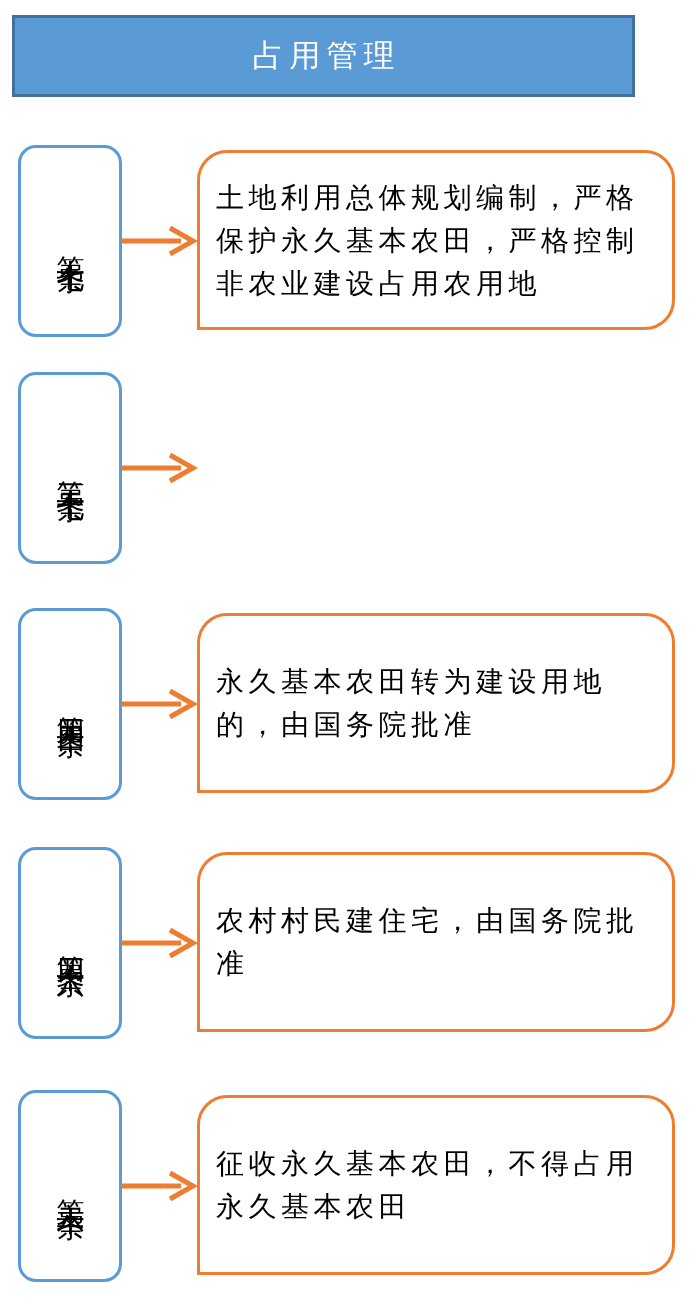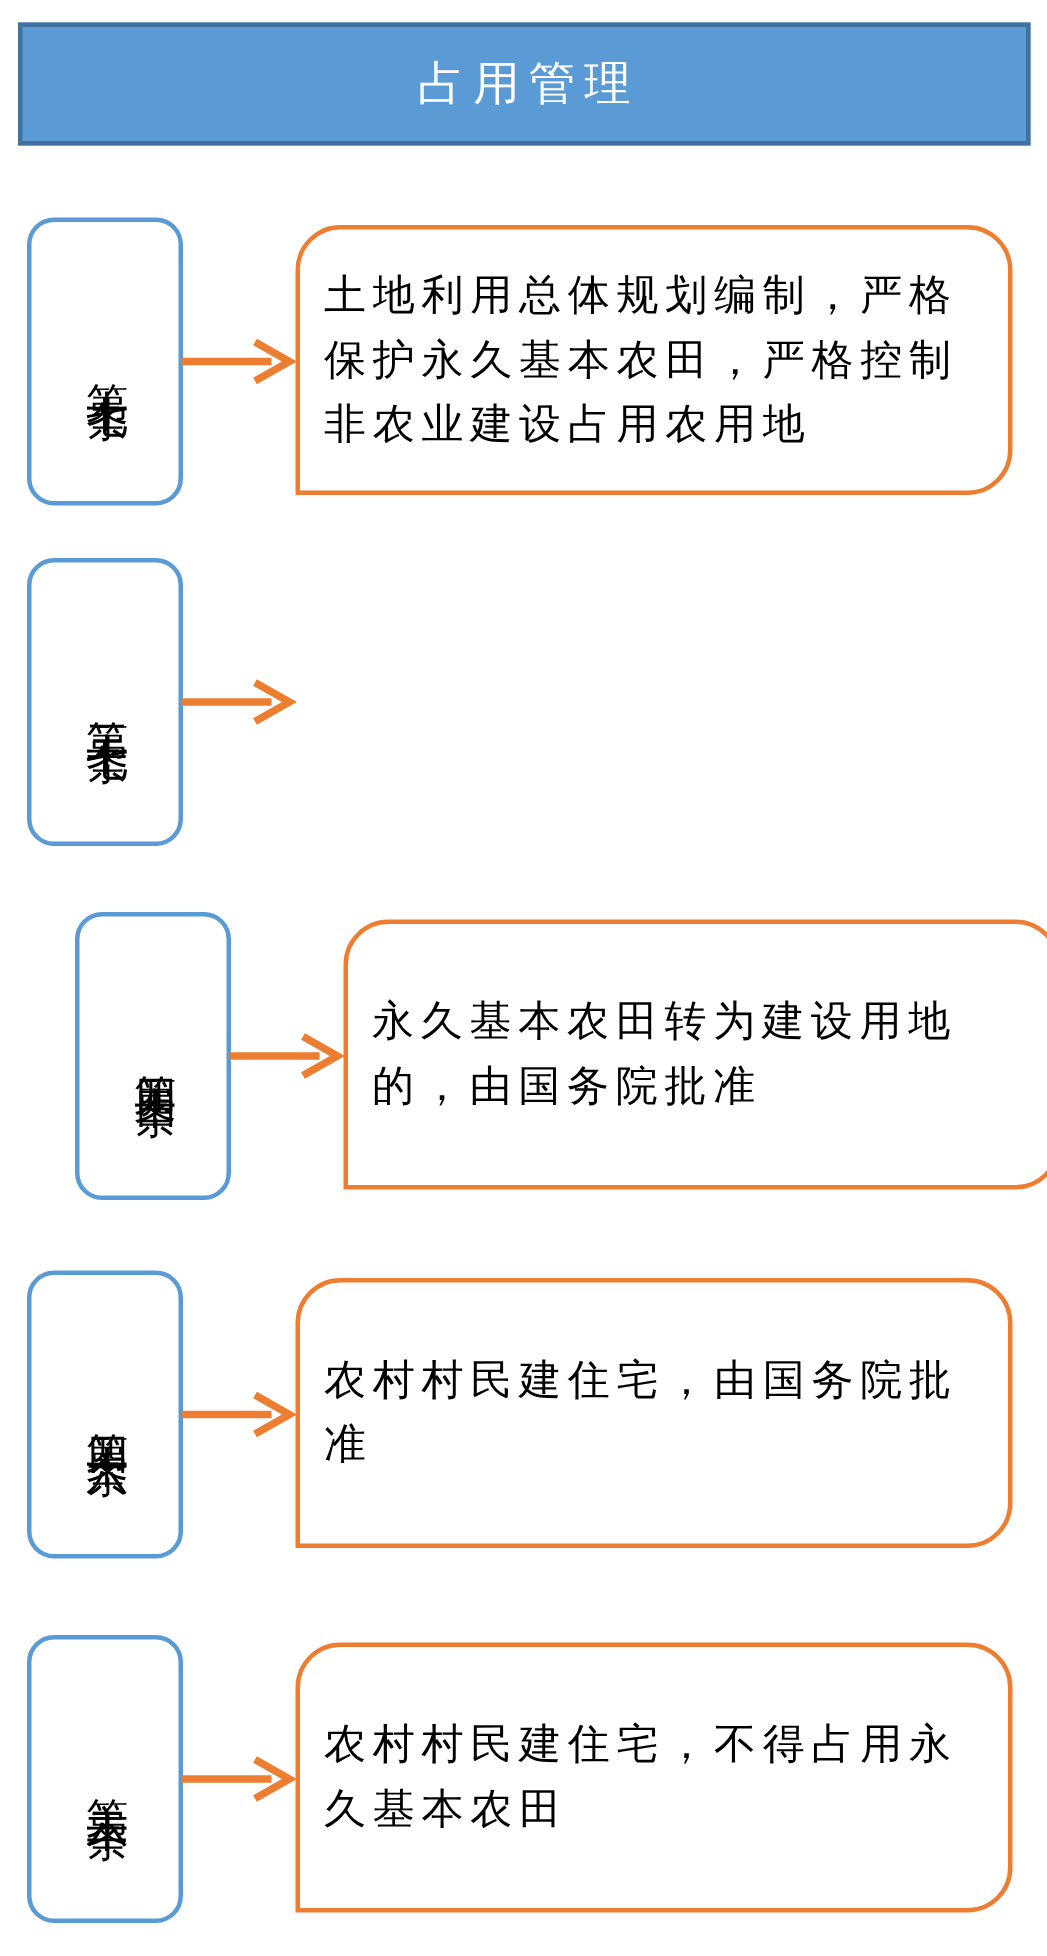--- a/index.html
+++ b/index.html
@@ -21,41 +21,41 @@
     width: 698px;
     height: 1304px;
     background: var(--background);
     overflow: hidden;
     font-family: "Liberation Serif", "DejaVu Serif", serif;
     color: var(--text);
   }
   .header {
     position: absolute;
     left: 12px; top: 15px;
-    width: 675px; height: 82px;
+    width: 623px; height: 82px;
     background: var(--header-fill);
     border: 3px solid var(--header-border);
     display: flex; align-items: center; justify-content: center;
   }
   .header .title-text {
     color: #fff;
     font-size: 31px;
     letter-spacing: 6px;
     text-indent: 6px; 
     white-space: nowrap;
   }
   .row {
     position: absolute;
     left: 0;
     width: 620px;
     height: 192px;
   }
   .row-1 { top: 145px; }
   .row-2 { top: 372px; }
-  .row-3 { top: 608px; margin-left: 32px; }
+  .row-3 { top: 608px; }
   .row-4 { top: 847px; }
   .row-5 { top: 1090px; }
 
   .article-box {
     position: absolute;
     left: 18px; top: 0;
     width: 104px; height: 192px;
     background: var(--background);
     border: 3px solid var(--article-border);
     border-radius: 18px;
@@ -161,17 +161,17 @@
   <div class="row row-5">
     <div class="article-box">
       <span class="vtext">第六十二条</span>
     </div>
     <div class="arrow-wrap">
       <svg viewBox="0 0 77 38" xmlns="http://www.w3.org/2000/svg">
         <path d="M0 19 H60 M49 6 L72 19 L49 32" fill="none" stroke="#ED7D31" stroke-width="5"></path>
       </svg>
     </div>
     <div class="content-box">
-      <p>农村村民建住宅，不得占用永久基本农田</p>
+      <p>征收永久基本农田，不得占用永久基本农田</p>
     </div>
   </div>
 
 </div>
 
 </body></html>

